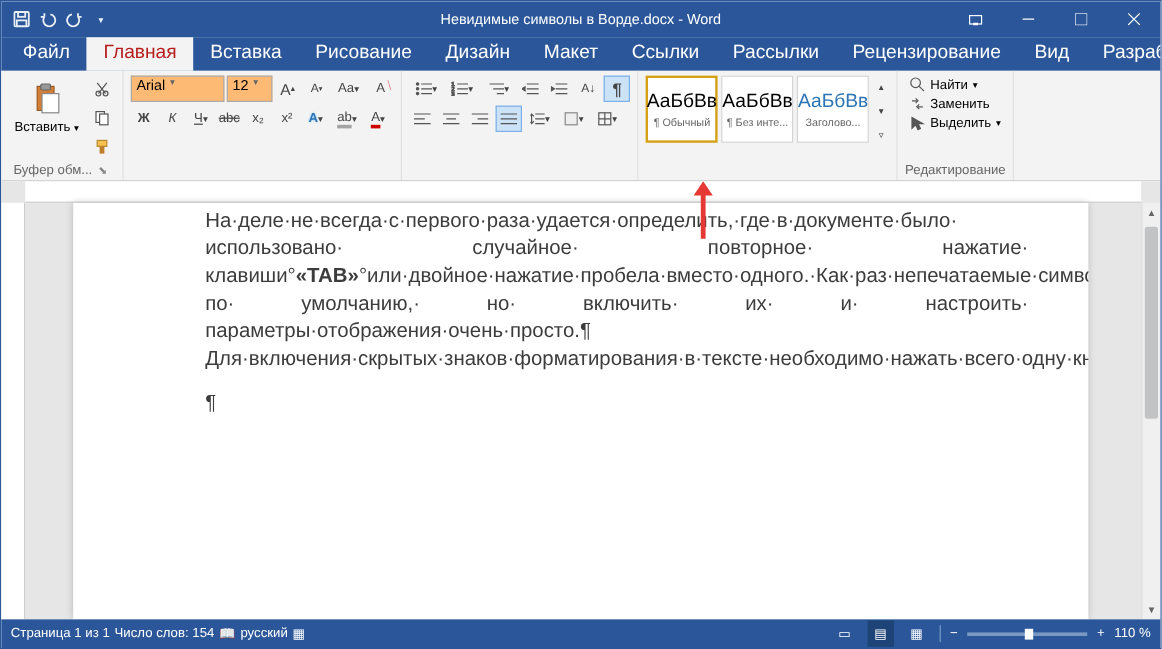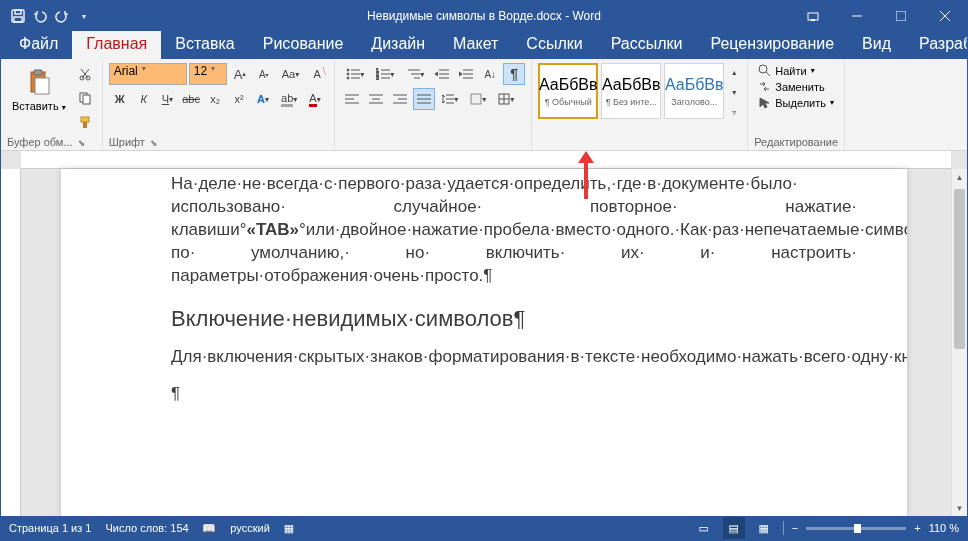--- a/index.html
+++ b/index.html
@@ -12,21 +12,21 @@
 .winctrl{margin-left:auto;display:flex}
 .winbtn{width:44px;height:30px;display:flex;align-items:center;justify-content:center;cursor:pointer}
 .ribbon-tabs{height:28px;background:#2b579a;display:flex;align-items:flex-end;padding-left:4px;color:#fff;font-size:16px}
 .rtab{padding:6px 14px;cursor:pointer}
 .rtab.active{background:#f3f3f3;color:#b91c1c}
 .rtab-right{margin-left:auto;display:flex;align-items:center;gap:6px;padding-right:10px}
 .lightbulb{color:#ffd700}
 .ribbon{height:92px;background:#f3f3f3;border-bottom:1px solid #d4d4d4;display:flex;font-size:11px}
 .rgroup{border-right:1px solid #e1e1e1;padding:4px 6px 0;display:flex;flex-direction:column}
 .rgroup-body{flex:1;display:flex;align-items:flex-start;gap:3px}
-.rgroup-label{font-size:11px;color:#666;padding:2px 0;white-space:nowrap}
+.rgroup-label{text-align:center;font-size:11px;color:#666;padding:2px 0;white-space:nowrap}
 .bigbtn{display:flex;flex-direction:column;align-items:center;padding:2px 4px;cursor:pointer;border:1px solid transparent}
 .bigbtn-ico{width:32px;height:32px;display:flex;align-items:center;justify-content:center}
 .bigbtn-lbl{font-size:11px;margin-top:2px;text-align:right}
 .col{display:flex;flex-direction:column;gap:2px}
 .smbtn{width:22px;height:22px;display:flex;align-items:center;justify-content:center;cursor:pointer;border:1px solid transparent;font-size:11px;color:#444}
 .smbtn.active{background:#cbe2f7;border-color:#7bb1e8}
 .smbtn.wide{width:auto;padding:0 4px}
 .combo{height:22px;border:1px solid #ababab;background:#fdba74;display:flex;align-items:flex-start;padding:0 4px;font-size:12px;cursor:text}
 .combo-arrow{margin-left:4px;font-size:8px;color:#666}
 .style-box{width:60px;height:56px;border:1px solid #d4d4d4;background:#fff;display:flex;flex-direction:column;align-items:center;justify-content:center;cursor:pointer;font-size:11px;padding:2px}
@@ -38,21 +38,21 @@
 .canvas-wrap{flex:1;background:#e6e6e6;position:relative;display:flex;overflow:hidden}
 .ruler-h{height:18px;background:#fff;border-bottom:1px solid #ccc;position:absolute;top:0;left:20px;right:16px}
 .ruler-v{width:20px;background:#fff;border-right:1px solid #ccc;position:absolute;top:18px;left:0;bottom:0}
 .scroll-v{width:16px;background:#f0f0f0;position:absolute;right:0;top:18px;bottom:0;border-left:1px solid #ddd}
 .scrollthumb{position:absolute;left:2px;right:2px;top:20px;height:160px;background:#c2c3c4;border-radius:2px}
 .scrollbtn{position:absolute;left:0;right:0;height:16px;display:flex;align-items:center;justify-content:center;font-size:8px;color:#666;cursor:pointer}
 .page{position:absolute;top:18px;left:60px;right:60px;bottom:0;background:#fff;box-shadow:0 0 6px rgba(0,0,0,.2);padding:4px 50px 20px 110px;overflow:hidden}
 .page p{font-family:Arial,serif;color:#3c3c3c;font-size:17px;line-height:1.35;margin-bottom:0}
 .page h2{font-family:Arial,serif;color:#3c3c3c;font-size:22px;font-weight:400;margin:18px 0 14px}
 .arrow-callout{position:absolute;pointer-events:none}
-.statusbar{height:24px;background:#2b579a;color:#fff;display:flex;align-items:center;font-size:11px;padding:0 8px;gap:14px}
+.statusbar{height:24px;background:#2b579a;color:#fff;display:flex;align-items:center;font-size:11px;padding:0 8px;gap:4px}
 .statusbar .right{margin-left:auto;display:flex;align-items:center;gap:8px}
 .zoom-slider{width:100px;height:3px;background:#7a99c2;position:relative}
 .zoom-thumb{position:absolute;top:-3px;left:48px;width:7px;height:9px;background:#fff}
 .sep{width:1px;height:14px;background:#7a99c2}
 .launcher{font-size:9px;color:#888;cursor:pointer;padding:0 2px}
 </style>
 </head>
 <body>
 
 <div class="titlebar">
@@ -195,21 +195,20 @@
         <div class="smbtn wide">
             <span style="border-bottom:3px solid #a3a3a3">ab</span>
             <span style="font-size:8px">▾</span>
           </div>
         <div class="smbtn wide">
             <span style="border-bottom:3px solid #c00">A</span>
             <span style="font-size:8px">▾</span>
           </div>
       </div>
     </div>
-    <div class="rgroup-label"><span>Шрифт</span> <span class="launcher">⬊</span></div>
   </div>
 
   <div class="rgroup">
     <div class="rgroup-body" style="flex-direction:column;gap:3px">
       <div style="display:flex;gap:2px">
         <div class="smbtn wide">
             <svg width="14" height="12" stroke="#555">
               <circle cx="2" cy="2" r="1" fill="#555"></circle>
               <line x1="5" y1="2" x2="14" y2="2"></line>
               <circle cx="2" cy="6" r="1" fill="#555"></circle>
@@ -368,21 +367,20 @@
 <div class="canvas-wrap">
   <div class="ruler-v"></div>
   <div class="ruler-h"></div>
   <div class="scroll-v">
     <div class="scrollbtn" style="top:0">▲</div>
     <div class="scrollthumb"></div>
     <div class="scrollbtn" style="bottom:0">▼</div>
   </div>
   <div class="page">
     <p style="text-align:justify"><span>На·деле·не·всегда·с·первого·раза·удается·определить,·где·в·документе·было· использовано· случайное· повторное· нажатие· клавиши°</span><b>«TAB»</b><span>°или·двойное·нажатие·пробела·вместо·одного.·Как·раз·непечатаемые·символы·(скрытые·знаки·форматирования)·и·позволяют·определить·«проблемные»·места·в·тексте.·Эти·знаки·не·выводятся·на·печать·и·не·отображаются·в·документе· по· умолчанию,· но· включить· их· и· настроить· параметры·отображения·очень·просто.¶</span></p>
-    <h2>Включение·невидимых·символов¶</h2>
     <p style="text-align:justify"><span>Для·включения·скрытых·знаков·форматирования·в·тексте·необходимо·нажать·всего·одну·кнопку.·Называется·она°</span></p>
     <p style="margin-top:14px">¶</p>
   </div>
   <svg class="arrow-callout" style="left:575px;top:0" width="20" height="50">
     <line x1="10" y1="48" x2="10" y2="6" stroke="#e53935" stroke-width="4"></line>
     <path d="M2 12 L10 0 L18 12 Z" fill="#e53935"></path>
   </svg>
 </div>
 
 <div class="statusbar">

